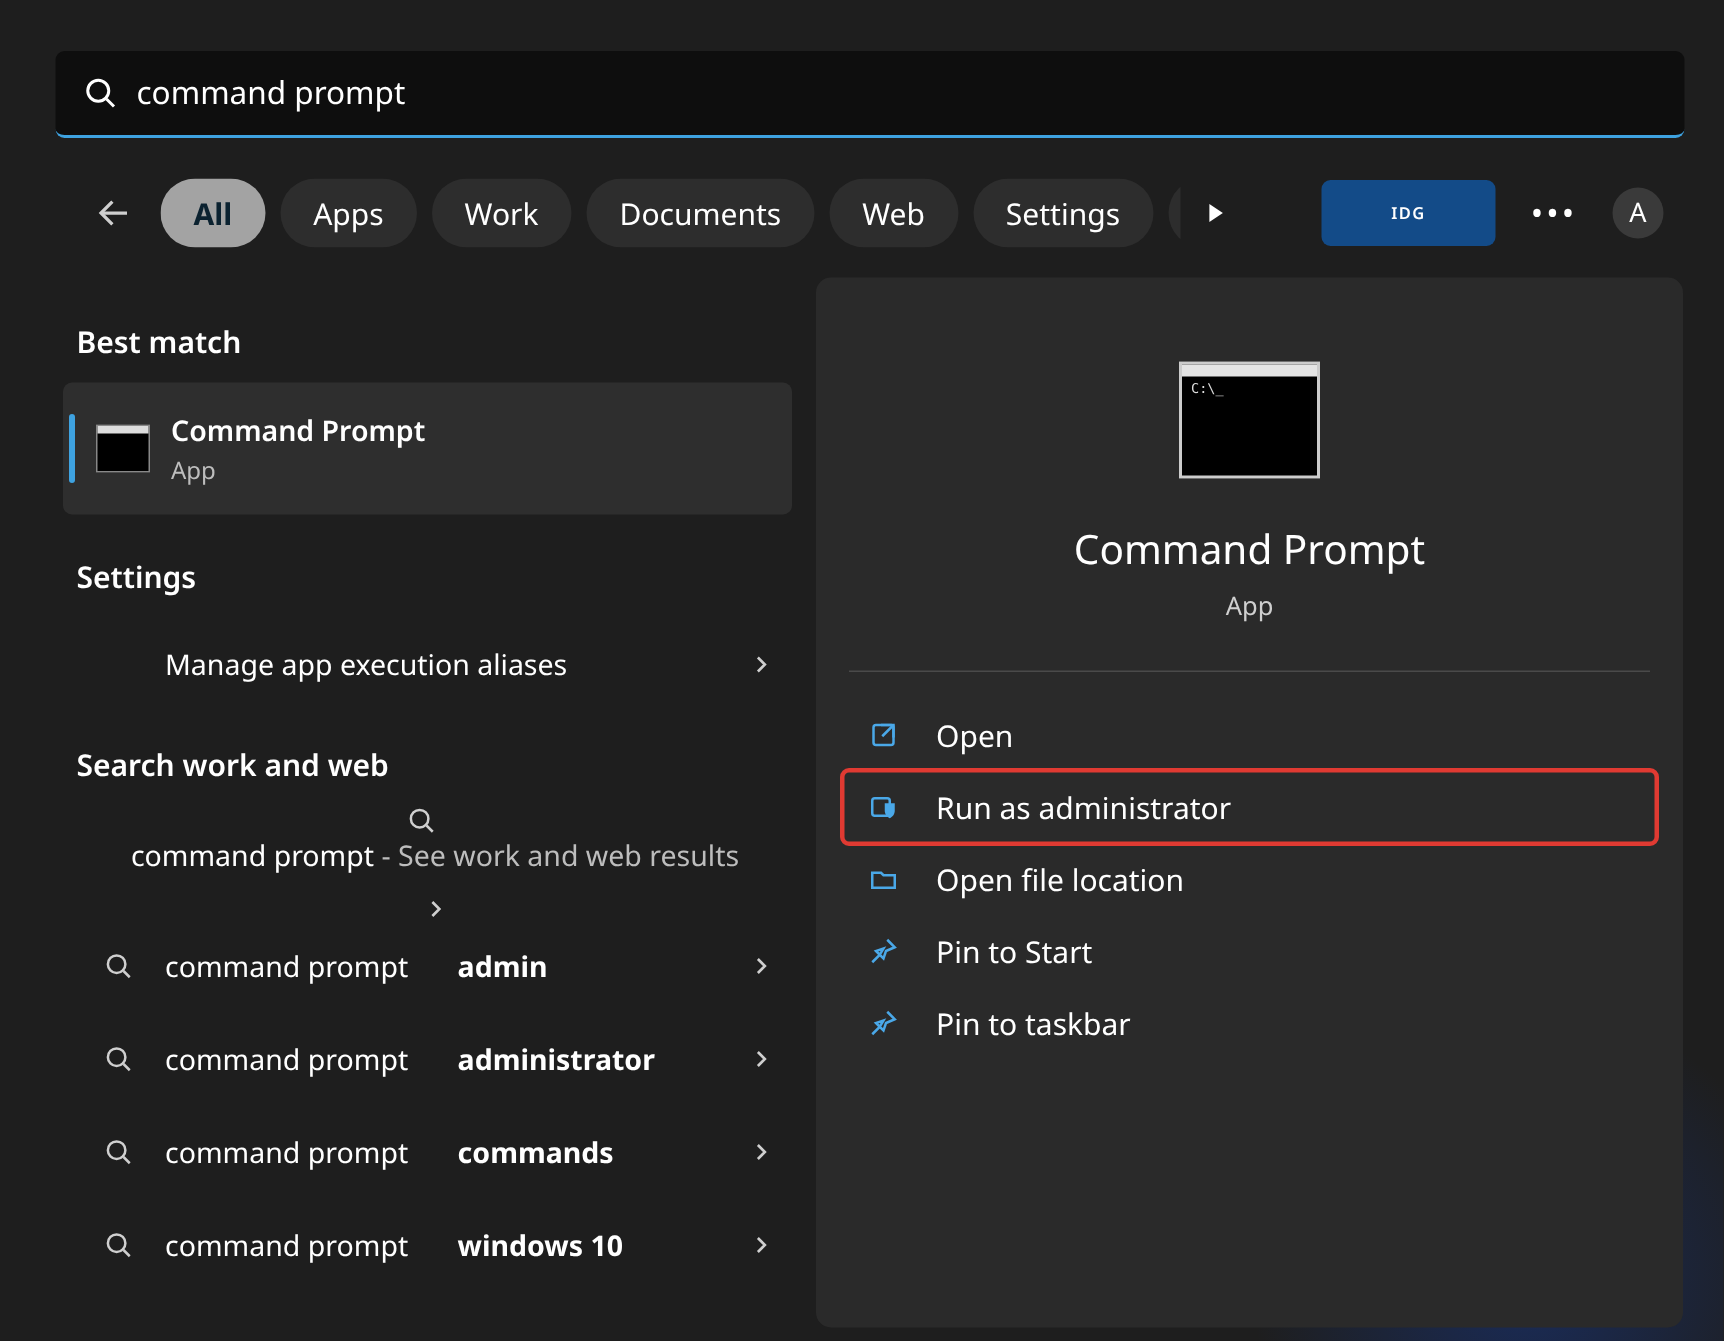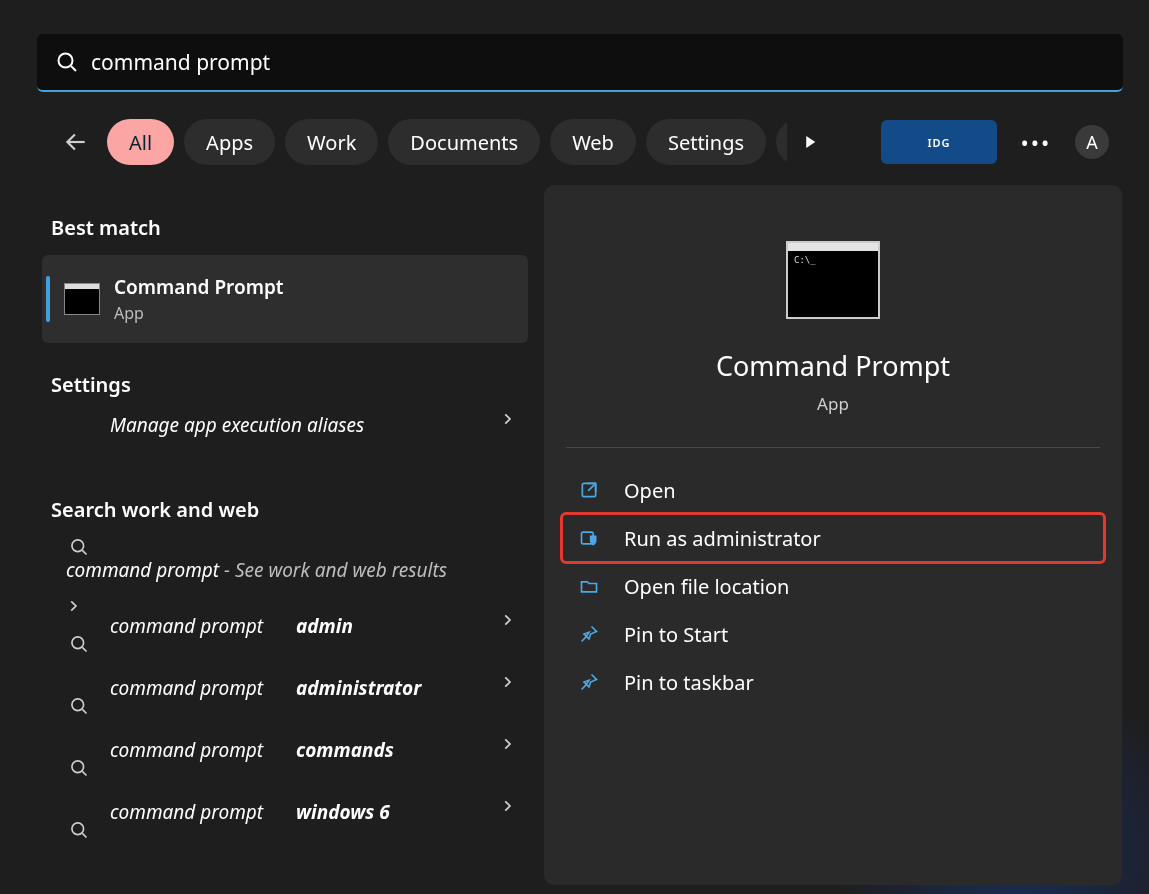--- a/index.html
+++ b/index.html
@@ -54,21 +54,21 @@
     color: #fff;
     font-size: 20px;
     height: 46px;
     padding: 0 22px;
     border-radius: 23px;
     display: flex; align-items: center; justify-content: center;
     margin-right: 10px;
     cursor: pointer;
     white-space: nowrap;
   }
-  .pill.active { background: #fca5a5; color: #0b2230; }
+  .pill.active { background: #a3a3a3; color: #0b2230; font-weight: bold; }
   .tabsclip { display:flex; overflow:hidden; max-width: 680px; }
   .scroll-more {
     width: 34px; height: 34px; display:flex;align-items:center;justify-content:center;
     margin-left: 6px; cursor:pointer;
   }
   .right-controls { margin-left:auto; display:flex; align-items:center; gap:22px;}
   .idg-btn {
     width: 116px; height: 44px; background:#134b88; border-radius:6px;
     display:flex;align-items:center;justify-content:center; color:#fff; font-size:11px; letter-spacing:1px;
     cursor:pointer;
@@ -97,25 +97,24 @@
   .best-row .accent { width:4px;height:46px;background:#3ea2e0;border-radius:2px; margin-right:14px;}
   .best-row .app-icon {
     width:36px;height:32px;background:#000;border:1px solid #888;margin-right:14px;position:relative;
   }
   .best-row .app-icon::before{content:"";position:absolute;top:0;left:0;right:0;height:5px;background:#ddd;}
   .best-row .titles .t1{font-size:19px;font-weight:600;}
   .best-row .titles .t2{font-size:16px;color:#bdbdbd;margin-top:2px;}
 
   .list-row {
     height: 62px;
-    display:flex;
+    display:flex;align-items:center;
     padding: 0 14px 0 24px;
     cursor:pointer;
     border-radius:6px;
-    font-style:italic;
   }
   .list-row .lefticon{width:26px;display:flex;align-items:center;justify-content:center;margin-right:18px;}
   .list-row .label{font-size:19px;color:#fff;flex:1;}
   .list-row .label .bold{font-weight:700;margin-left:28px;}
   .list-row .label .muted{color:#bdbdbd;}
   .list-row .chev{color:#bdbdbd;}
   .list-row.tall{height:76px;flex-direction:column;}
 
   
   .panel {
@@ -286,21 +285,21 @@
           </svg>
         </span>
       </div>
       <div class="list-row">
         <div class="lefticon">
           <svg width="20" height="20" viewBox="0 0 24 24" fill="none" stroke="#cfcfcf" stroke-width="2">
             <circle cx="10.5" cy="10.5" r="7"></circle>
             <line x1="21" y1="21" x2="16" y2="16"></line>
           </svg>
         </div>
-        <div class="label"><span>command prompt </span><span class="bold">windows 6</span></div>
+        <div class="label"><span>command prompt </span><span class="bold">windows 10</span></div>
         <span class="chev">
           <svg width="14" height="14" viewBox="0 0 24 24" fill="none" stroke="#cfcfcf" stroke-width="3">
             <polyline points="9 4 17 12 9 20"></polyline>
           </svg>
         </span>
       </div>
     </div>
 </div>
 
 <div class="panel">

